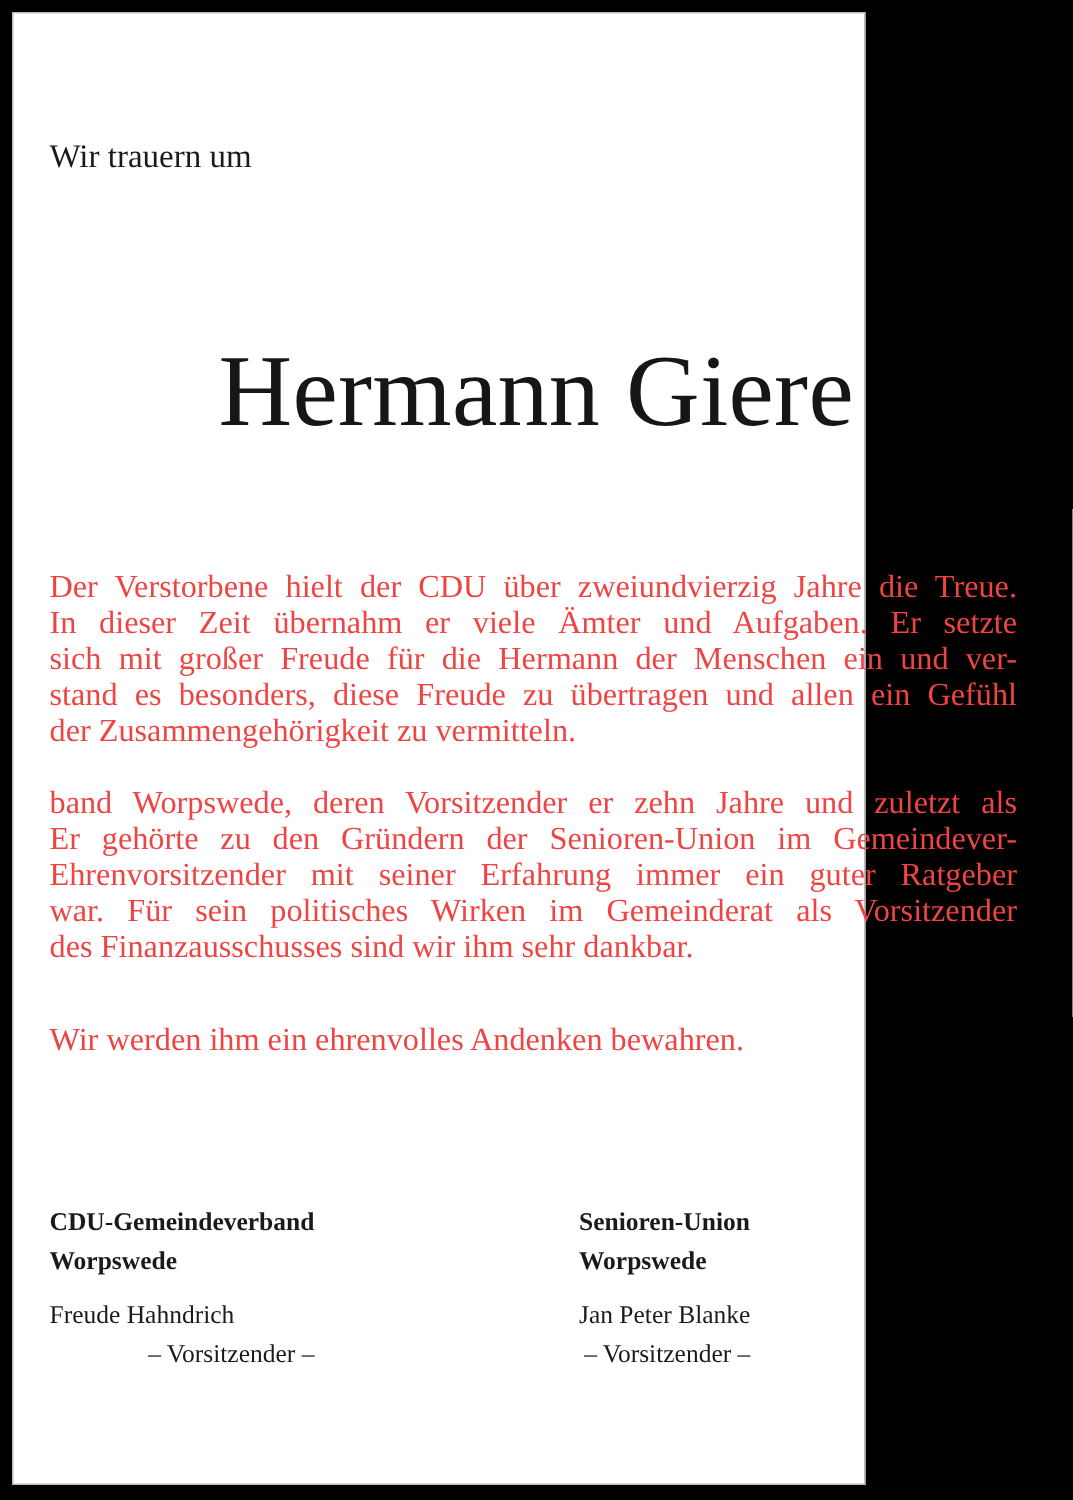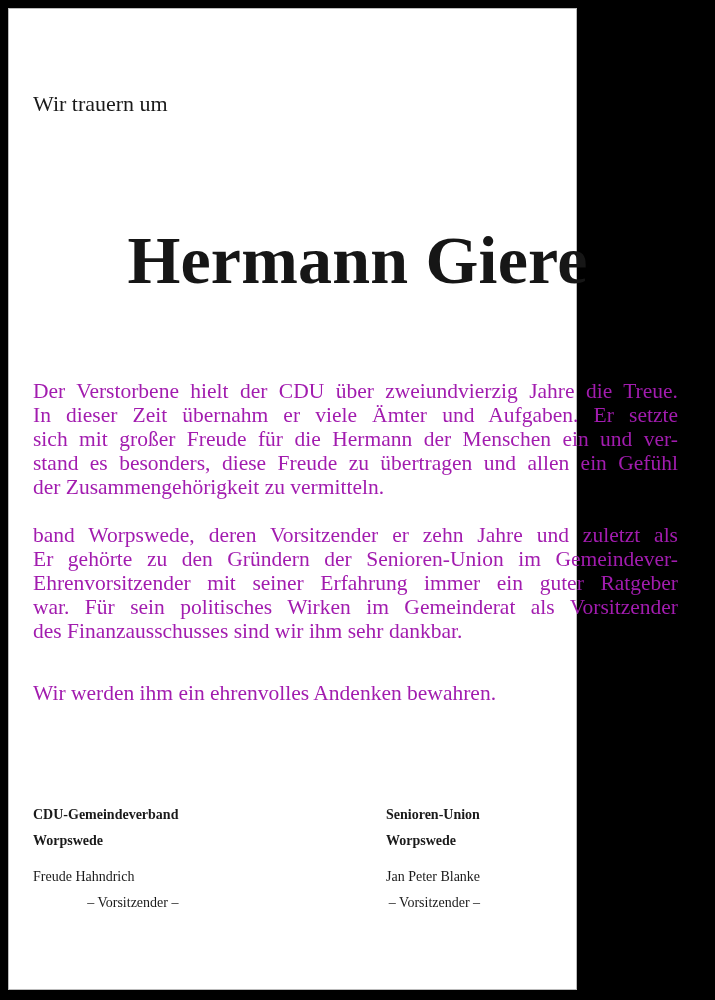--- a/index.html
+++ b/index.html
@@ -1,27 +1,27 @@
 <!DOCTYPE html>
 <html><head>
 <meta charset="utf-8">
 <style>
   html,body{margin:0;padding:0;}
   body{width:715px;height:1000px;background:#000;position:relative;overflow:hidden;}
   .frame{position:absolute;left:8px;top:8px;width:569px;height:982px;background:#fff;border:1px solid #bbb;box-sizing:border-box;}
   .t{position:absolute;font-family:"Liberation Serif",serif;color:#1a1a1a;white-space:nowrap;}
   .intro{left:24px;top:82px;font-size:22px;}
-  .name{left:0;width:697px;text-align:center;top:212px;font-size:68px;font-weight:bold;color:#161616;letter-spacing:0.2px;}
-  .para{position:absolute;left:24px;width:645px;font-family:"Liberation Serif",serif;font-size:21.5px;line-height:24px;color:#a21caf;}
+  .name{left:0;width:697px;text-align:center;top:212px;font-size:68px;font-weight:normal;color:#161616;letter-spacing:0.2px;}
+  .para{position:absolute;left:24px;width:645px;font-family:"Liberation Serif",serif;font-size:21.5px;line-height:24px;color:#ef4444;}
   .para .ln{display:block;text-align:justify;text-align-last:justify;white-space:nowrap;height:24px;}
   .para .ln.last{text-align-last:left;}
   .p1{top:370px;}
   .p2{top:514px;}
   .p3{top:672px;}
-  .sig{position:absolute;font-family:"Liberation Serif",serif;font-size:14px;line-height:26px;color:#1a1a1a;}
+  .sig{position:absolute;font-family:"Liberation Serif",serif;font-size:17px;line-height:26px;color:#1a1a1a;}
   .sig .org{font-weight:bold;display:block;}
   .sig .person{display:block;margin-top:10px;}
   .sig .role{display:block;text-align:right;}
   .sig-left{left:24px;top:793px;}
   .sig-right{left:377px;top:793px;}
 </style>
 </head>
 <body>
 
 <div class="frame">

